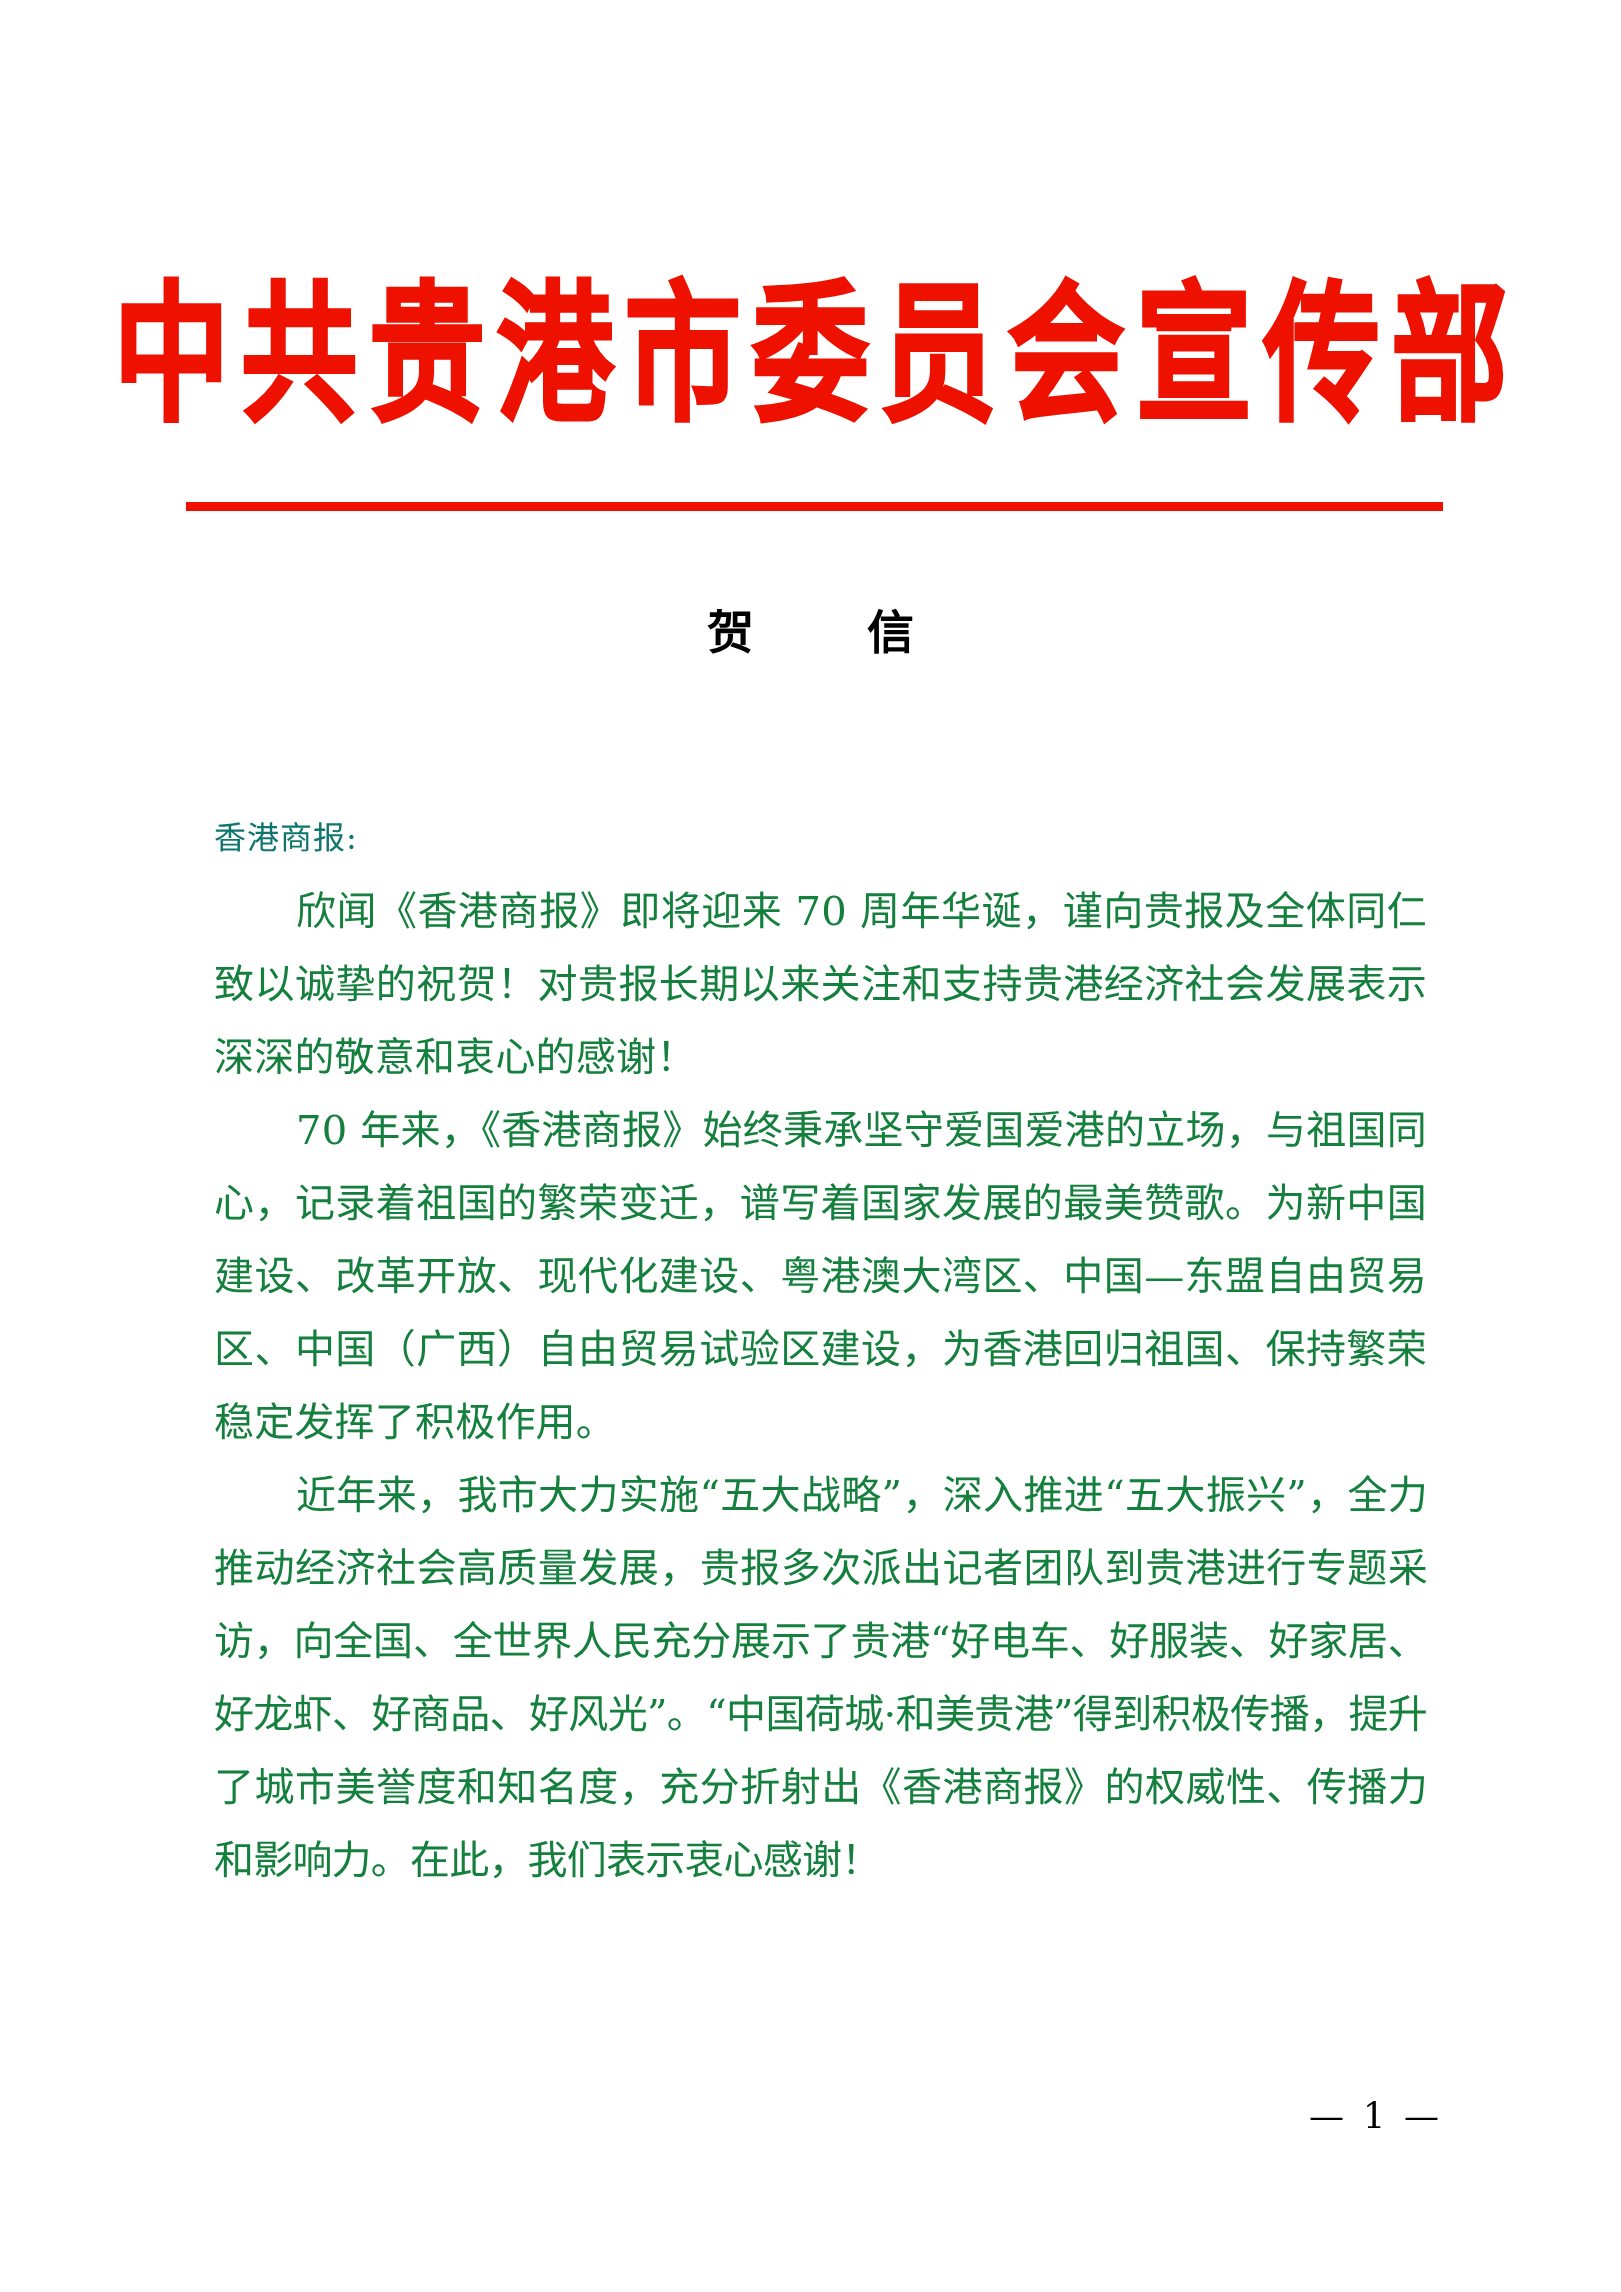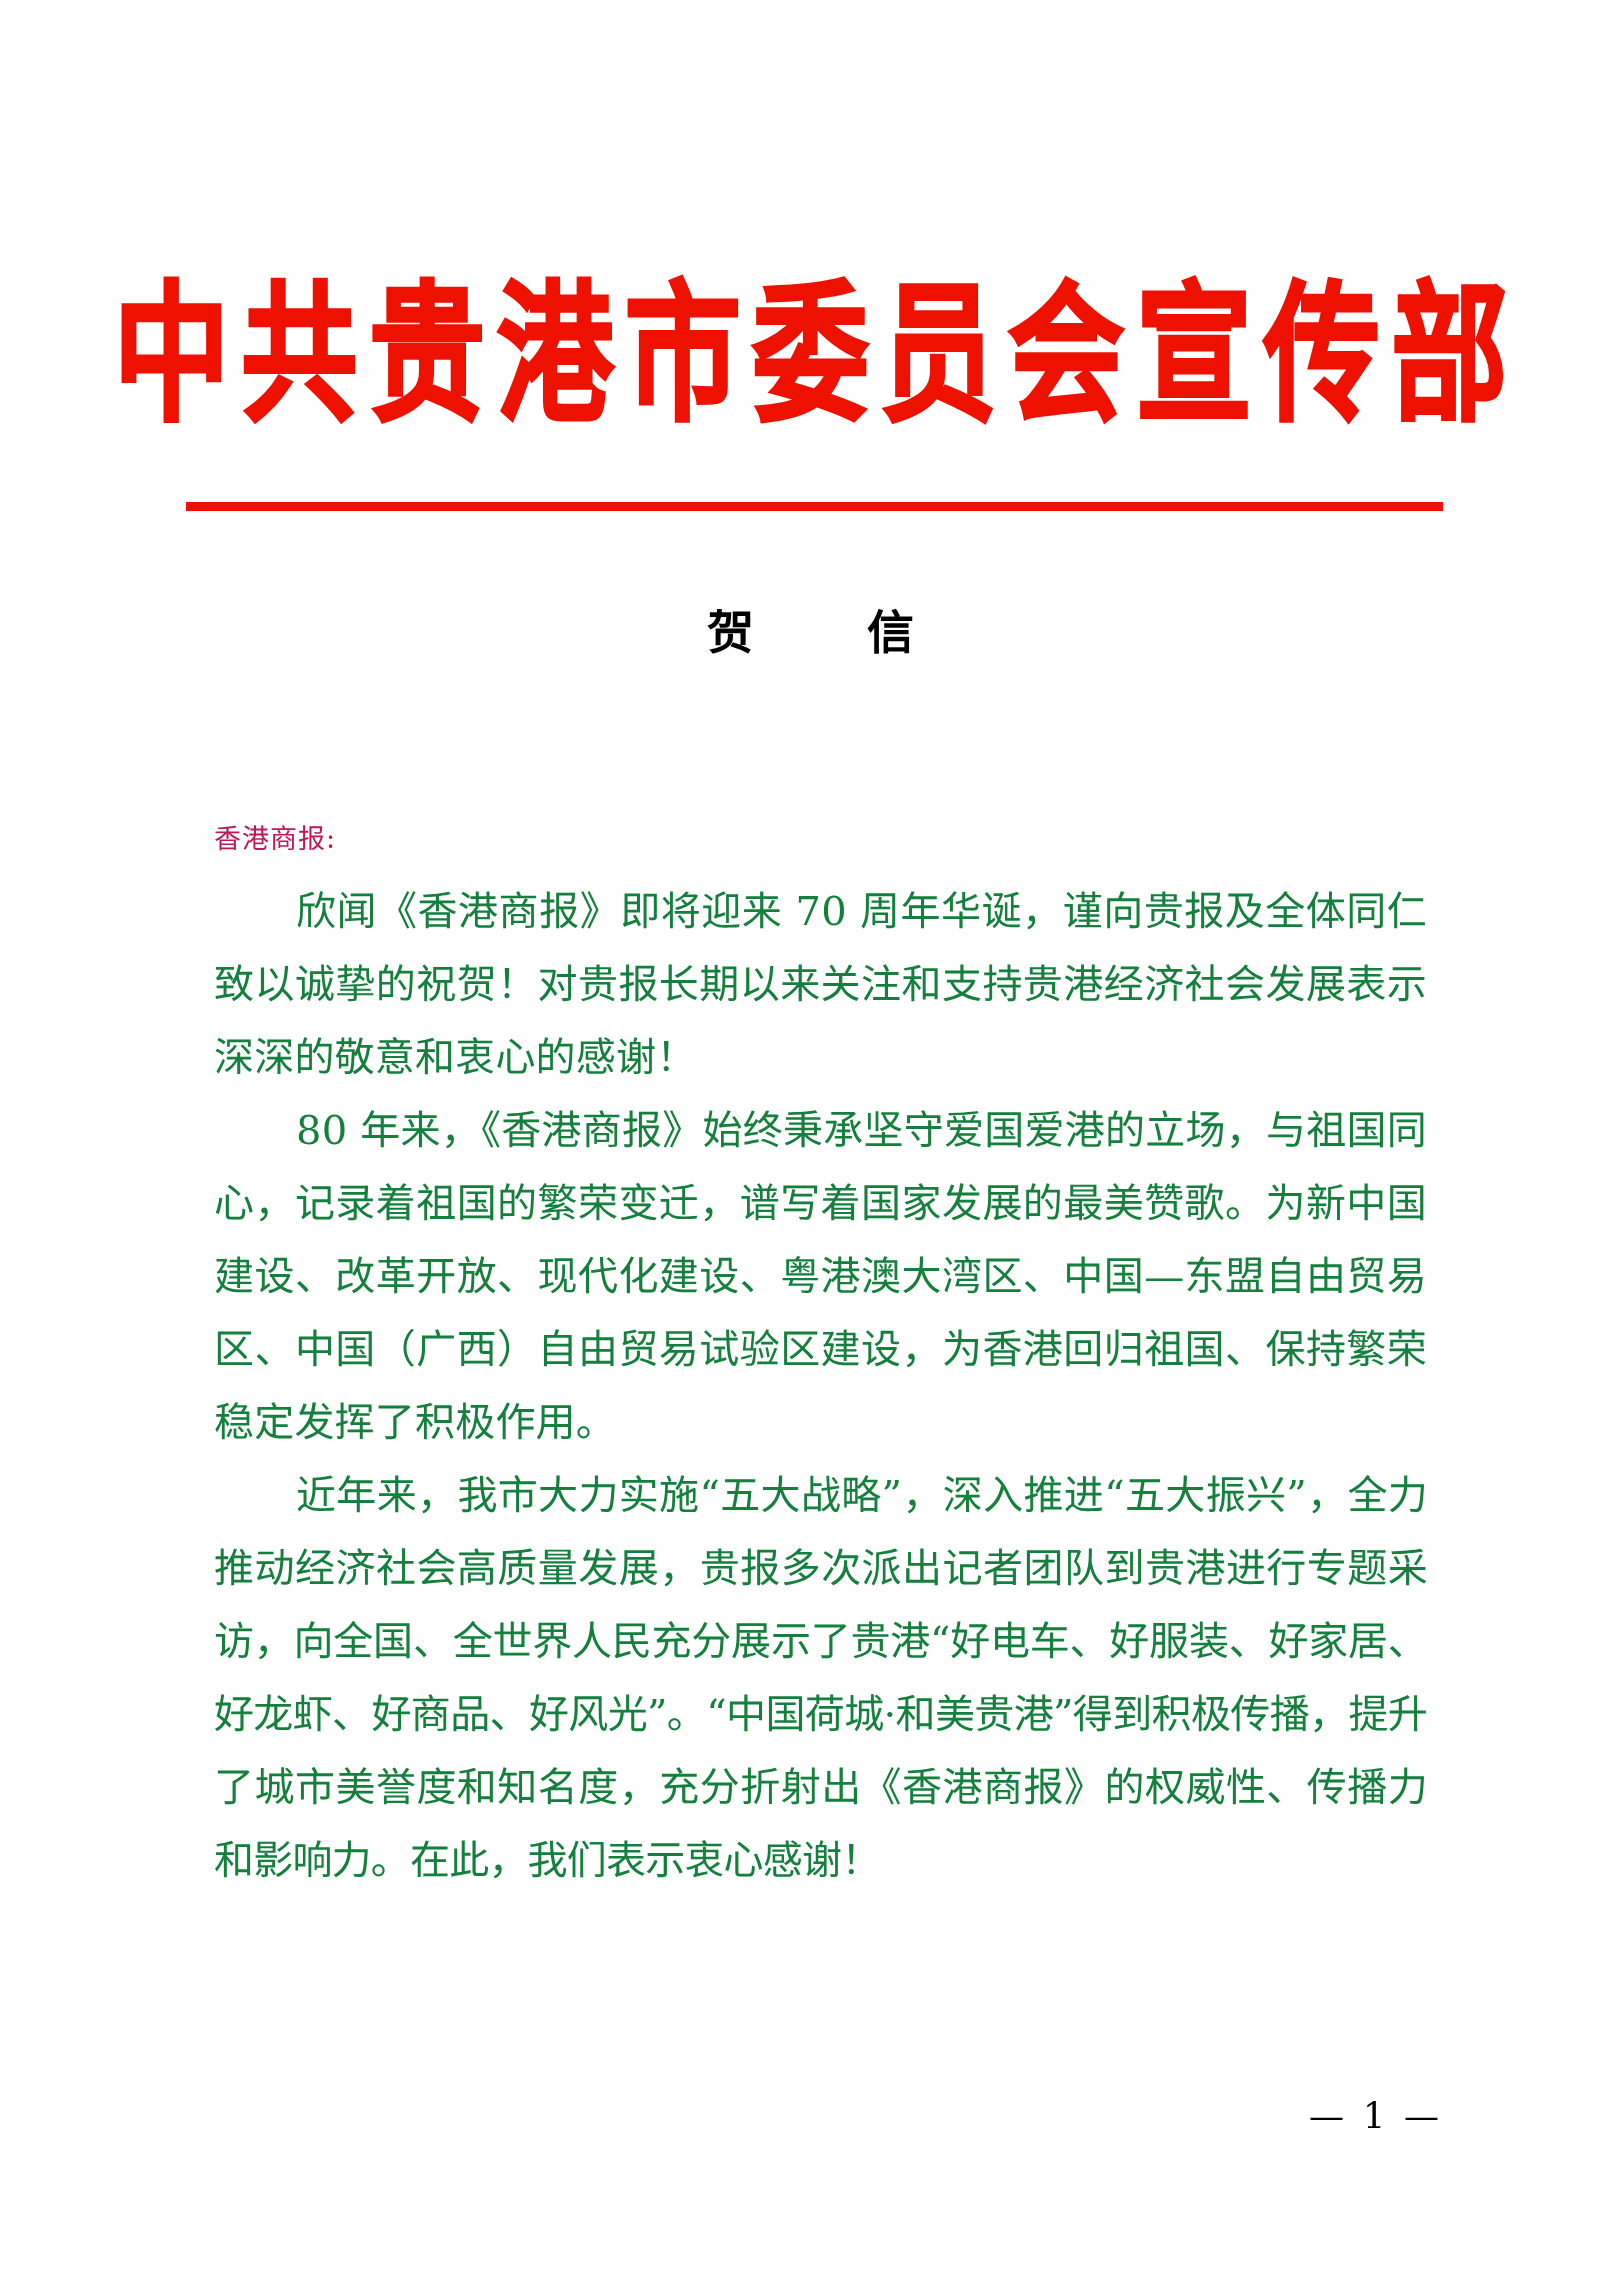--- a/index.html
+++ b/index.html
@@ -70,23 +70,23 @@
 
   
   .body-block {
     position: absolute;
     left: 214px;
     top: 802px;
     width: 1213px;
   }
   .salutation {
     font-family: "DejaVu Serif", serif;
-    font-size: 27px;
+    font-size: 32px;
     line-height: 73px;
-    color: #be185d;
+    color: #0f766e;
     letter-spacing: 1px;
     white-space: nowrap;
   }
   .para {
     font-family: "DejaVu Serif", serif;
     font-size: 40px;
     line-height: 73px;
     color: #15803d;
     text-align: justify;
     text-align-last: left;
@@ -121,21 +121,21 @@
   </div>
   <div class="letterhead-rule"></div>
 
   <div class="doc-title">贺　信</div>
 
   <div class="body-block">
     <div class="salutation">香港商报:</div>
 
     <p class="para">欣闻《香港商报》即将迎来 70 周年华诞，谨向贵报及全体同仁致以诚挚的祝贺！对贵报长期以来关注和支持贵港经济社会发展表示深深的敬意和衷心的感谢！</p>
 
-    <p class="para">80 年来，《香港商报》始终秉承坚守爱国爱港的立场，与祖国同心，记录着祖国的繁荣变迁，谱写着国家发展的最美赞歌。为新中国建设、改革开放、现代化建设、粤港澳大湾区、中国—东盟自由贸易区、中国（广西）自由贸易试验区建设，为香港回归祖国、保持繁荣稳定发挥了积极作用。</p>
+    <p class="para">70 年来，《香港商报》始终秉承坚守爱国爱港的立场，与祖国同心，记录着祖国的繁荣变迁，谱写着国家发展的最美赞歌。为新中国建设、改革开放、现代化建设、粤港澳大湾区、中国—东盟自由贸易区、中国（广西）自由贸易试验区建设，为香港回归祖国、保持繁荣稳定发挥了积极作用。</p>
 
     <p class="para tight">近年来，我市大力实施“五大战略”，深入推进“五大振兴”，全力推动经济社会高质量发展，贵报多次派出记者团队到贵港进行专题采访，向全国、全世界人民充分展示了贵港“好电车、好服装、好家居、好龙虾、好商品、好风光”。“中国荷城·和美贵港”得到积极传播，提升了城市美誉度和知名度，充分折射出《香港商报》的权威性、传播力和影响力。在此，我们表示衷心感谢！</p>
   </div>
 
   <div class="page-number">— 1 —</div>
 
 </div>
 
 
 </body></html>

